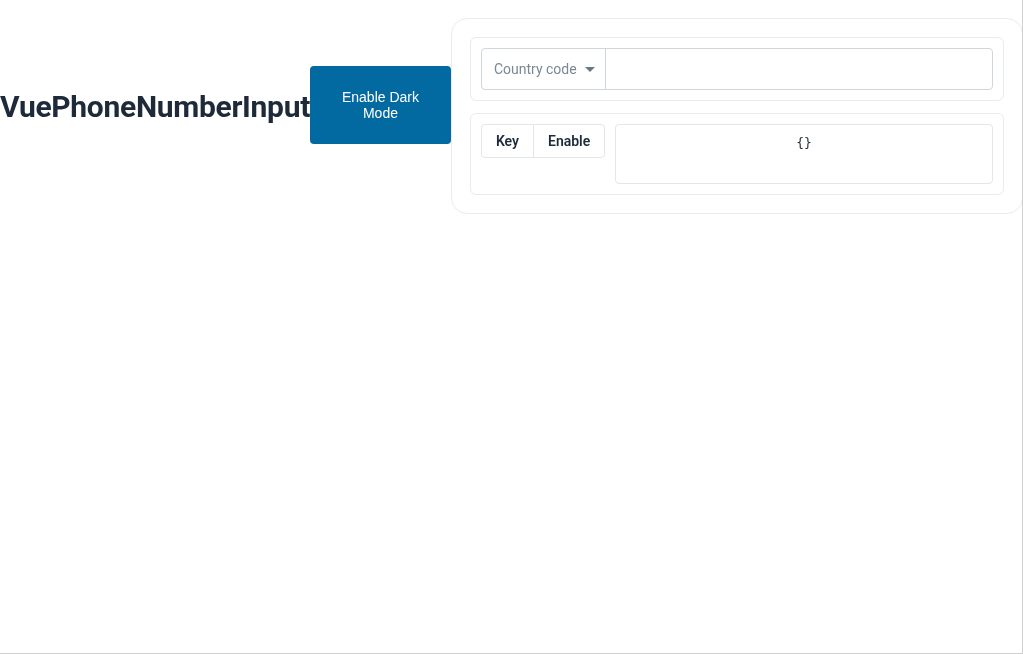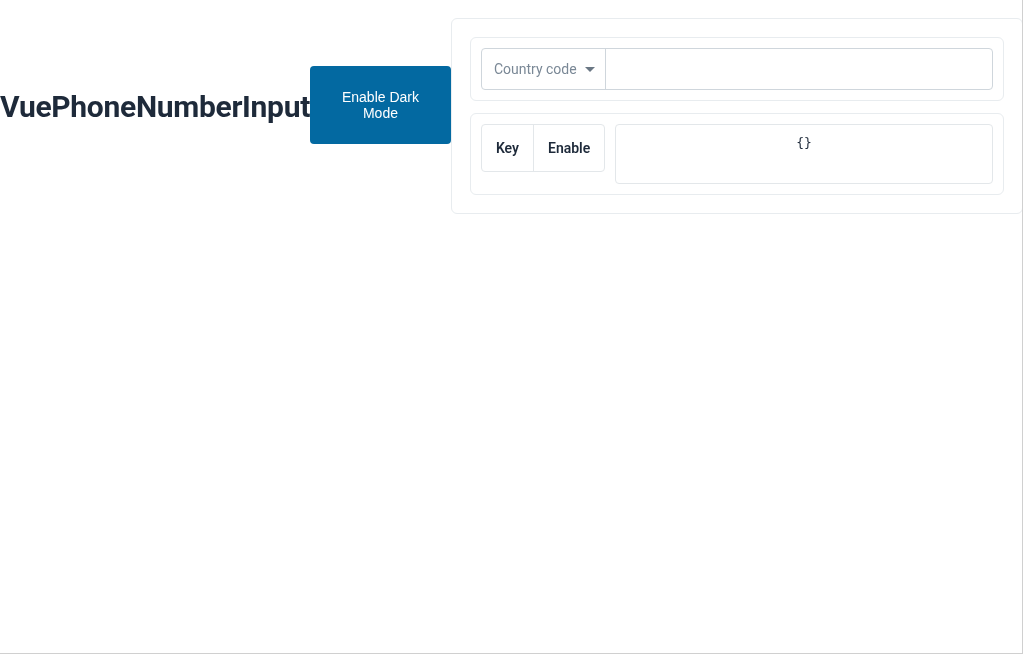--- a/index.html
+++ b/index.html
@@ -54,21 +54,21 @@
       padding: 23px 20px;
       font-size: 14px;
       font-weight: 500;
       cursor: pointer;
       margin-bottom: 22px;
       text-align: center;
     }
     .card {
       width: 652px;
       border: 1px solid #e8ecef;
-      border-radius: 6px;
+      border-radius: 16px;
       background: #ffffff;
       padding: 18px;
     }
     .field-row {
       border: 1px solid #e8ecef;
       border-radius: 6px;
       padding: 10px;
       margin-bottom: 12px;
     }
     .phone-group {
@@ -114,21 +114,21 @@
       border-radius: 6px;
       padding: 10px;
       display: flex;
       gap: 10px;
       align-items: stretch;
     }
     .kv-box {
       border: 1px solid #e3e7ea;
       border-radius: 4px;
       display: flex;
-      height: 48px;
+      height: 34px;
       flex: 0 0 auto;
     }
     .kv-cell {
       padding: 0 14px;
       display: flex;
       align-items: center;
       font-size: 14px;
       font-weight: 600;
       color: #1e2a3a;
     }

